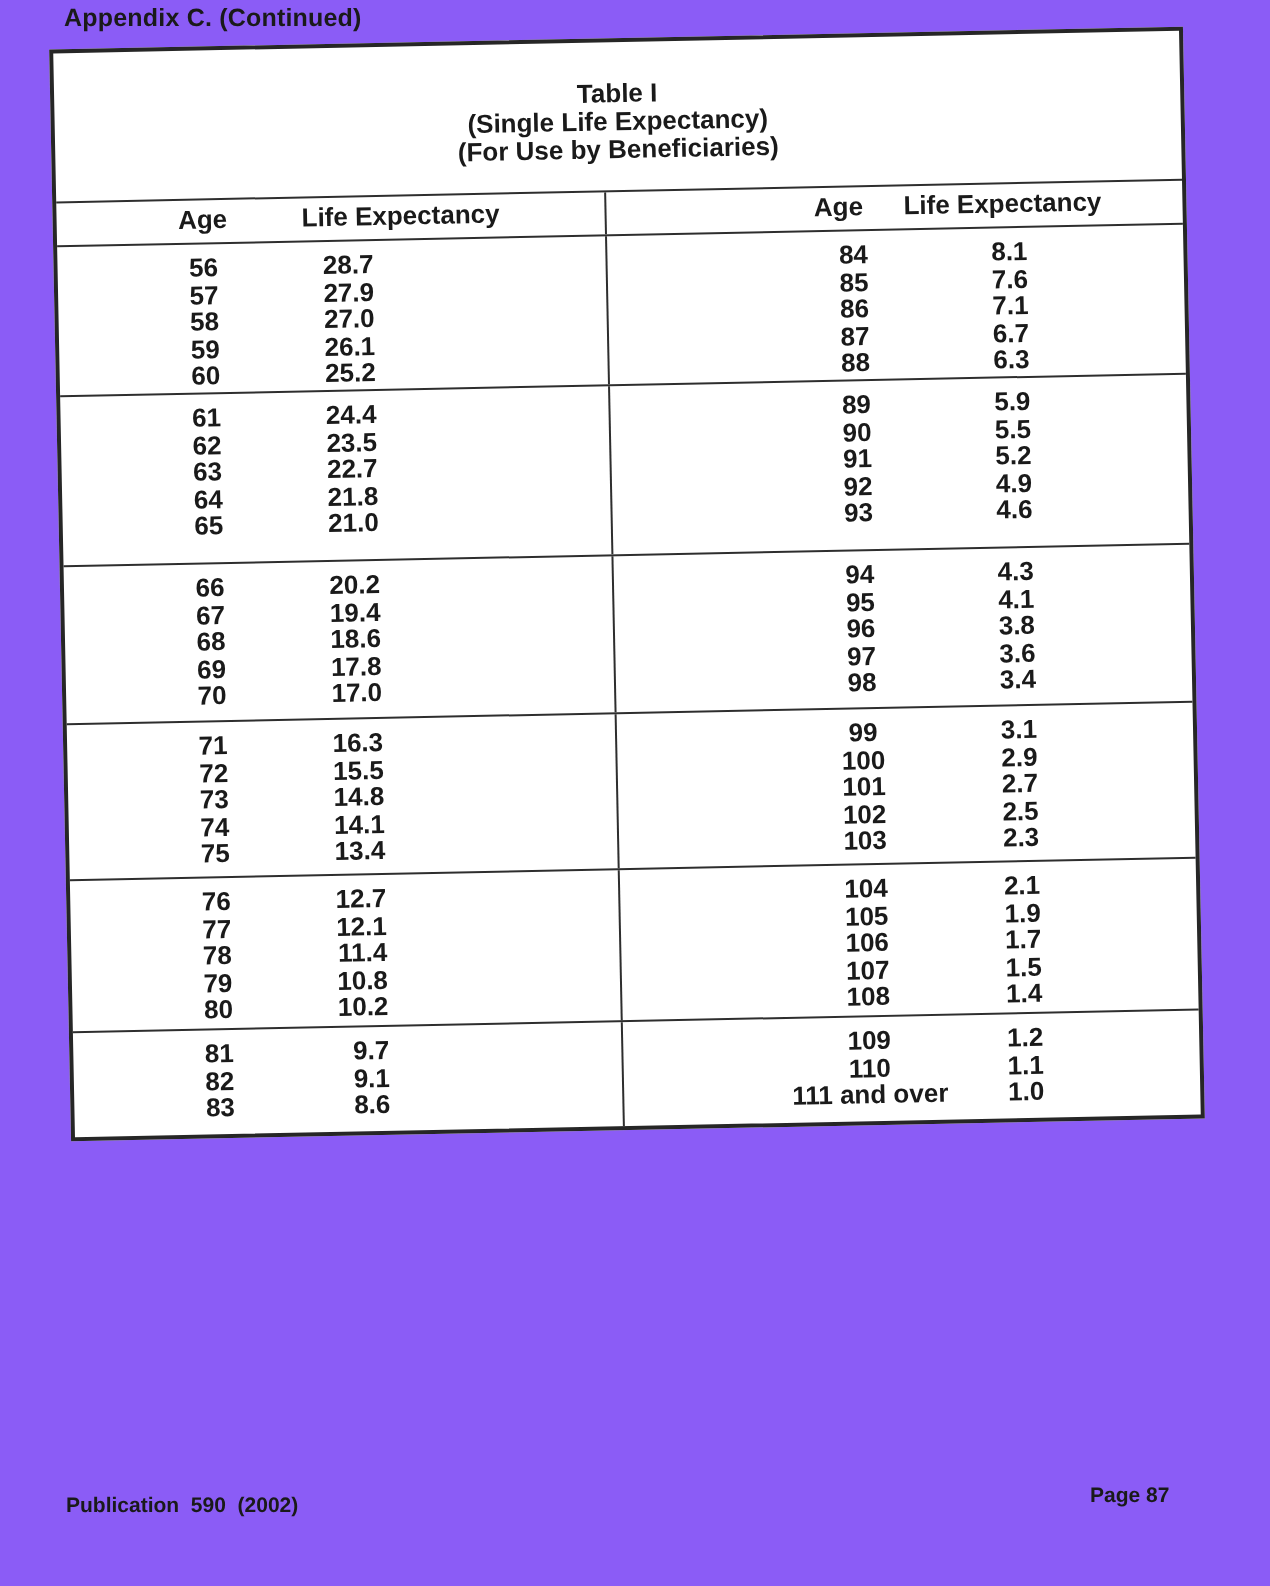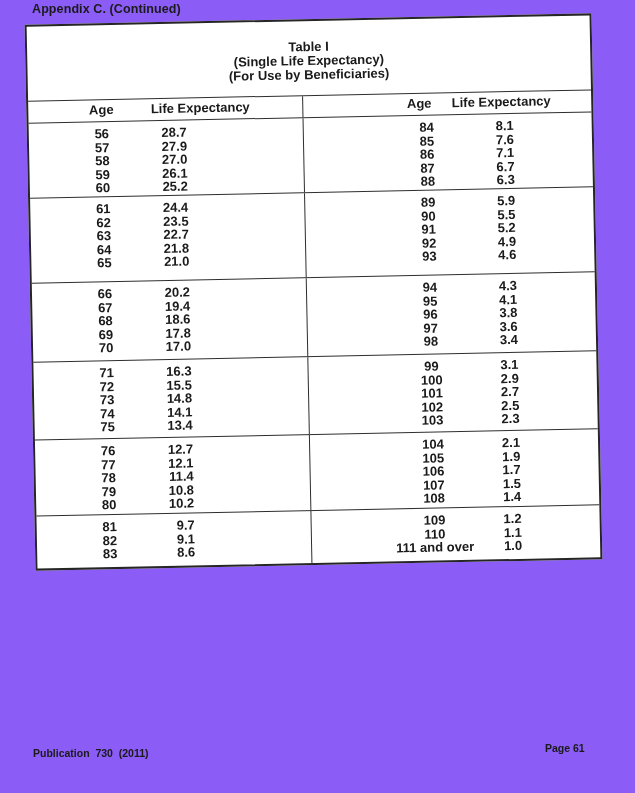--- a/index.html
+++ b/index.html
@@ -357,17 +357,17 @@
             <div class="row">
               <span class="age">111 and over</span>
               <span class="val">1.0</span>
             </div>
           </div>
         </div>
       </div>
 
   </div>
 
-  <div class="footer-left">Publication  730  (2011)</div>
-
-  <div class="footer-right">Page 61</div>
+  <div class="footer-left">Publication  590  (2002)</div>
+
+  <div class="footer-right">Page 87</div>
 
 </div>
 
 </body></html>

